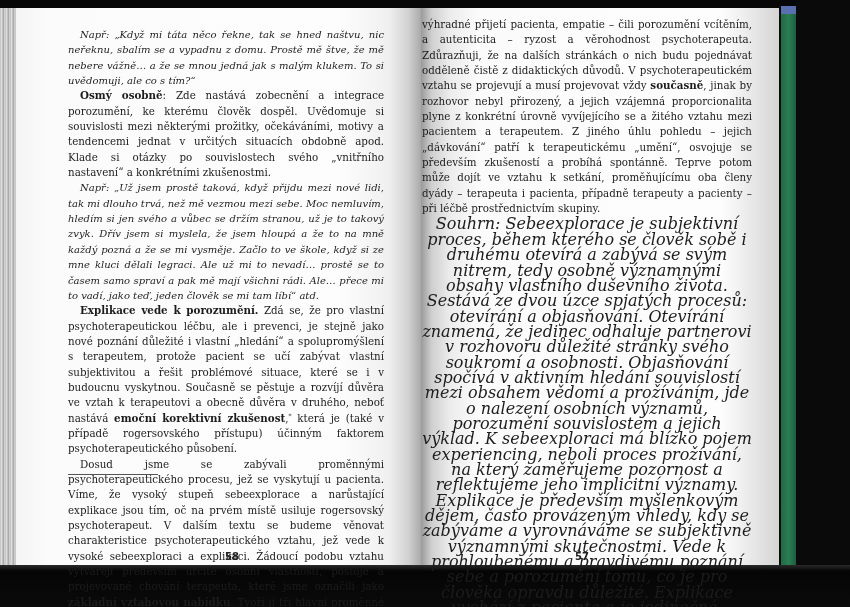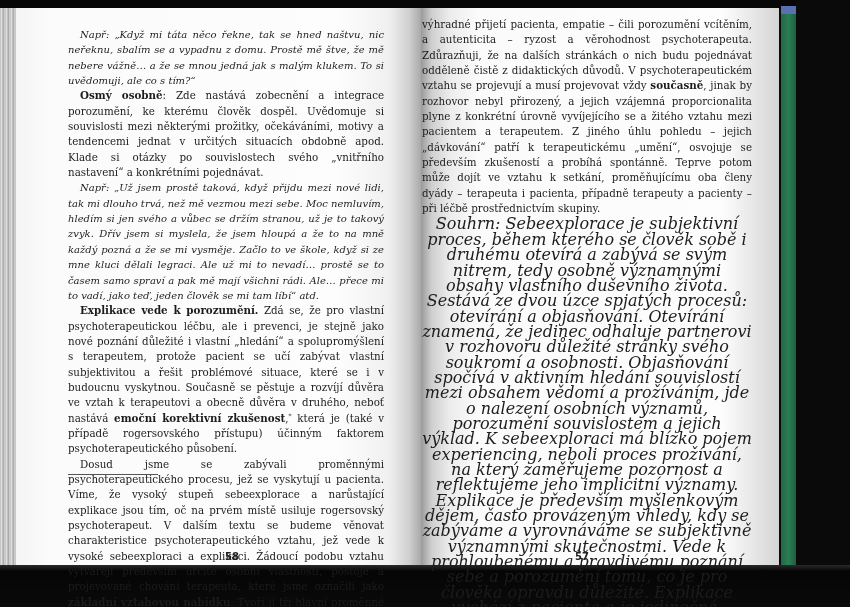--- a/index.html
+++ b/index.html
@@ -47,21 +47,21 @@
   <div class="page-stack-left"></div>
   <div class="page-left"></div>
   <div class="page-right"></div>
   <div class="cover-green"></div>
   <div class="cover-green-top"></div>
   <div class="cover-dark"></div>
   <div class="bottom-bar"></div>
 
   <div class="text-block left-text">
     <p class="it indent">Např: „Když mi táta něco řekne, tak se hned naštvu, nic neřeknu, sbalím se a vypadnu z domu. Prostě mě štve, že mě nebere vážně… a že se mnou jedná jak s malým klukem. To si uvědomuji, ale co s tím?“</p>
-    <p class="indent"><b>Osmý osobně</b><span>: Zde nastává zobecnění a integrace porozumění, ke kterému člověk dospěl. Uvědomuje si souvislosti mezi některými prožitky, očekáváními, motivy a tendencemi jednat v určitých situacích obdobně apod. Klade si otázky po souvislostech svého „vnitřního nastavení“ a konkrétními pojednávat.</span></p>
+    <p class="indent"><b>Osmý osobně</b><span>: Zde nastává zobecnění a integrace porozumění, ke kterému člověk dospěl. Uvědomuje si souvislosti mezi některými prožitky, očekáváními, motivy a tendencemi jednat v určitých situacích obdobně apod. Klade si otázky po souvislostech svého „vnitřního nastavení“ a konkrétními zkušenostmi.</span></p>
     <p class="it indent">Např: „Už jsem prostě taková, když přijdu mezi nové lidi, tak mi dlouho trvá, než mě vezmou mezi sebe. Moc nemluvím, hledím si jen svého a vůbec se držím stranou, už je to takový zvyk. Dřív jsem si myslela, že jsem hloupá a že to na mně každý pozná a že se mi vysměje. Začlo to ve škole, když si ze mne kluci dělali legraci. Ale už mi to nevadí… prostě se to časem samo spraví a pak mě mají všichni rádi. Ale… přece mi to vadí, jako teď, jeden člověk se mi tam líbí“ atd.</p>
     <p class="indent"><b>Explikace vede k porozumění.</b><span> Zdá se, že pro vlastní psychoterapeutickou léčbu, ale i prevenci, je stejně jako nové poznání důležité i vlastní „hledání“ a spolupromýšlení s terapeutem, protože pacient se učí zabývat vlastní subjektivitou a řešit problémové situace, které se i v budoucnu vyskytnou. Současně se pěstuje a rozvíjí důvěra ve vztah k terapeutovi a obecně důvěra v druhého, neboť nastává </span><b>emoční korektivní zkušenost</b>,<sup>*</sup><span> která je (také v případě rogersovského přístupu) účinným faktorem psychoterapeutického působení.</span></p>
     <p class="indent"><span>Dosud jsme se zabývali proměnnými psychoterapeutického procesu, jež se vyskytují u pacienta. Víme, že vysoký stupeň sebeexplorace a narůstající explikace jsou tím, oč na prvém místě usiluje rogersovský psychoterapeut. V dalším textu se budeme věnovat charakteristice psychoterapeutického vztahu, jež vede k vysoké sebeexploraci a explikaci. Žádoucí podobu vztahu vytvářejí především určité osobní vlastnosti, postoje a projevované chování terapeuta, které jsme označili jako </span><b>základní vztahovou nabídku</b><span>. Tvoří ji tři hlavní proměnné na straně psychoterapeuta: akceptace – bez-</span></p>
   </div>
   <div class="footnote-rule"></div>
   <div class="page-num pn-left">58</div>
 
   <div class="text-block right-text">
     <p><span>výhradné přijetí pacienta, empatie – čili porozumění vcítěním, a autenticita – ryzost a věrohodnost psychoterapeuta. Zdůrazňuji, že na dalších stránkách o nich budu pojednávat odděleně čistě z didaktických důvodů. V psychoterapeutickém vztahu se projevují a musí projevovat vždy </span><b>současně</b><span>, jinak by rozhovor nebyl přirozený, a jejich vzájemná proporcionalita plyne z konkrétní úrovně vyvíjejícího se a žitého vztahu mezi pacientem a terapeutem. Z jiného úhlu pohledu – jejich „dávkování“ patří k terapeutickému „umění“, osvojuje se především zkušeností a probíhá spontánně. Teprve potom může dojít ve vztahu k setkání, proměňujícímu oba členy dyády – terapeuta i pacienta, případně terapeuty a pacienty – při léčbě prostřednictvím skupiny.</span></p>
     <p class="summary">Souhrn: Sebeexplorace je subjektivní proces, během kterého se člověk sobě i druhému otevírá a zabývá se svým nitrem, tedy osobně významnými obsahy vlastního duševního života. Sestává ze dvou úzce spjatých procesů: otevírání a objasňování. Otevírání znamená, že jedinec odhaluje partnerovi v rozhovoru důležité stránky svého soukromí a osobnosti. Objasňování spočívá v aktivním hledání souvislostí mezi obsahem vědomí a prožíváním, jde o nalezení osobních významů, porozumění souvislostem a jejich výklad. K sebeexploraci má blízko pojem experiencing, neboli proces prožívání, na který zaměřujeme pozornost a reflektujeme jeho implicitní významy. Explikace je především myšlenkovým dějem, často provázeným vhledy, kdy se zabýváme a vyrovnáváme se subjektivně významnými skutečnostmi. Vede k prohloubenému a pravdivému poznání sebe a porozumění tomu, co je pro člověka opravdu důležité. Explikace vychází z pacienta a je jedinečná. Významné jsou nejen výsledky sebeexplorace, procesu experiencing a explikace, nýbrž i samotné „hledání“, kdy ve vztahu k terapeutovi či spolupacientům nastává emoční korektivní zkušenost, považovaná za účinný faktor psychoterapie.</p>

